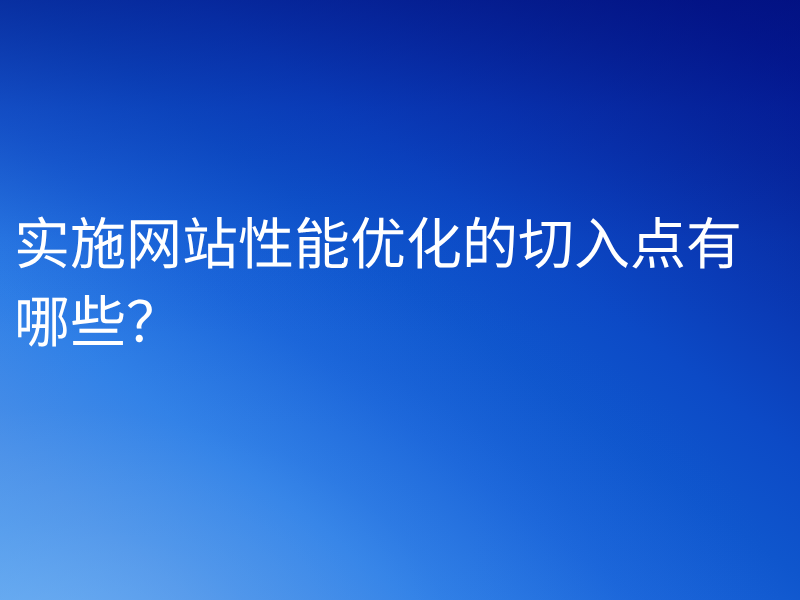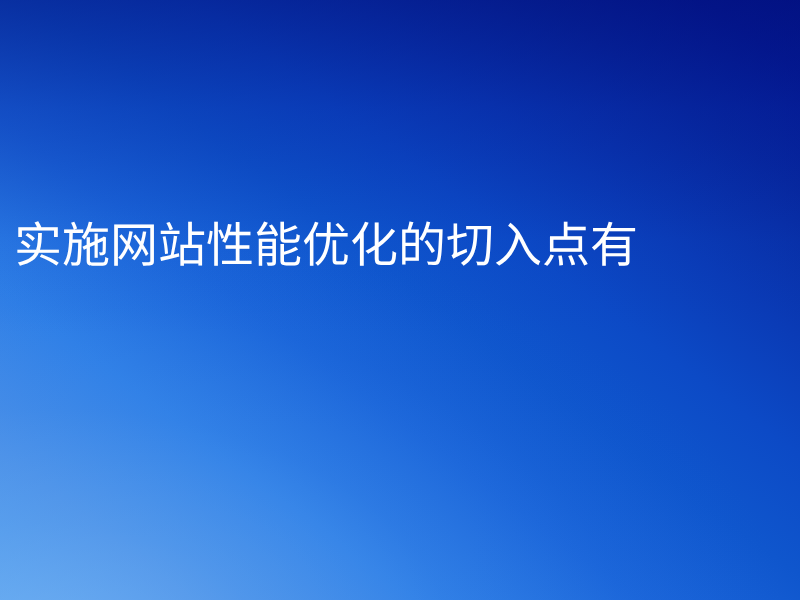--- a/index.html
+++ b/index.html
@@ -75,30 +75,31 @@
     position: absolute;
     left: 14px;
     top: 206px;
     width: 786px;
     z-index: 3;
   }
 
   .headline-line {
     display: block;
     color: #ffffff;
-    font-size: 48px;
+    font-size: 56px;
     line-height: 78px;
     font-weight: 400;
     letter-spacing: 0px;
     white-space: nowrap;
     font-family: "DejaVu Sans", "Liberation Sans", sans-serif;
   }
 </style>
 </head>
 <body>
 
 <div class="banner">
 
   <div class="headline-block">
     <span class="headline-line">实施网站性能优化的切入点有</span>
+    <span class="headline-line">哪些？</span>
   </div>
 
 </div>
 
 </body></html>

